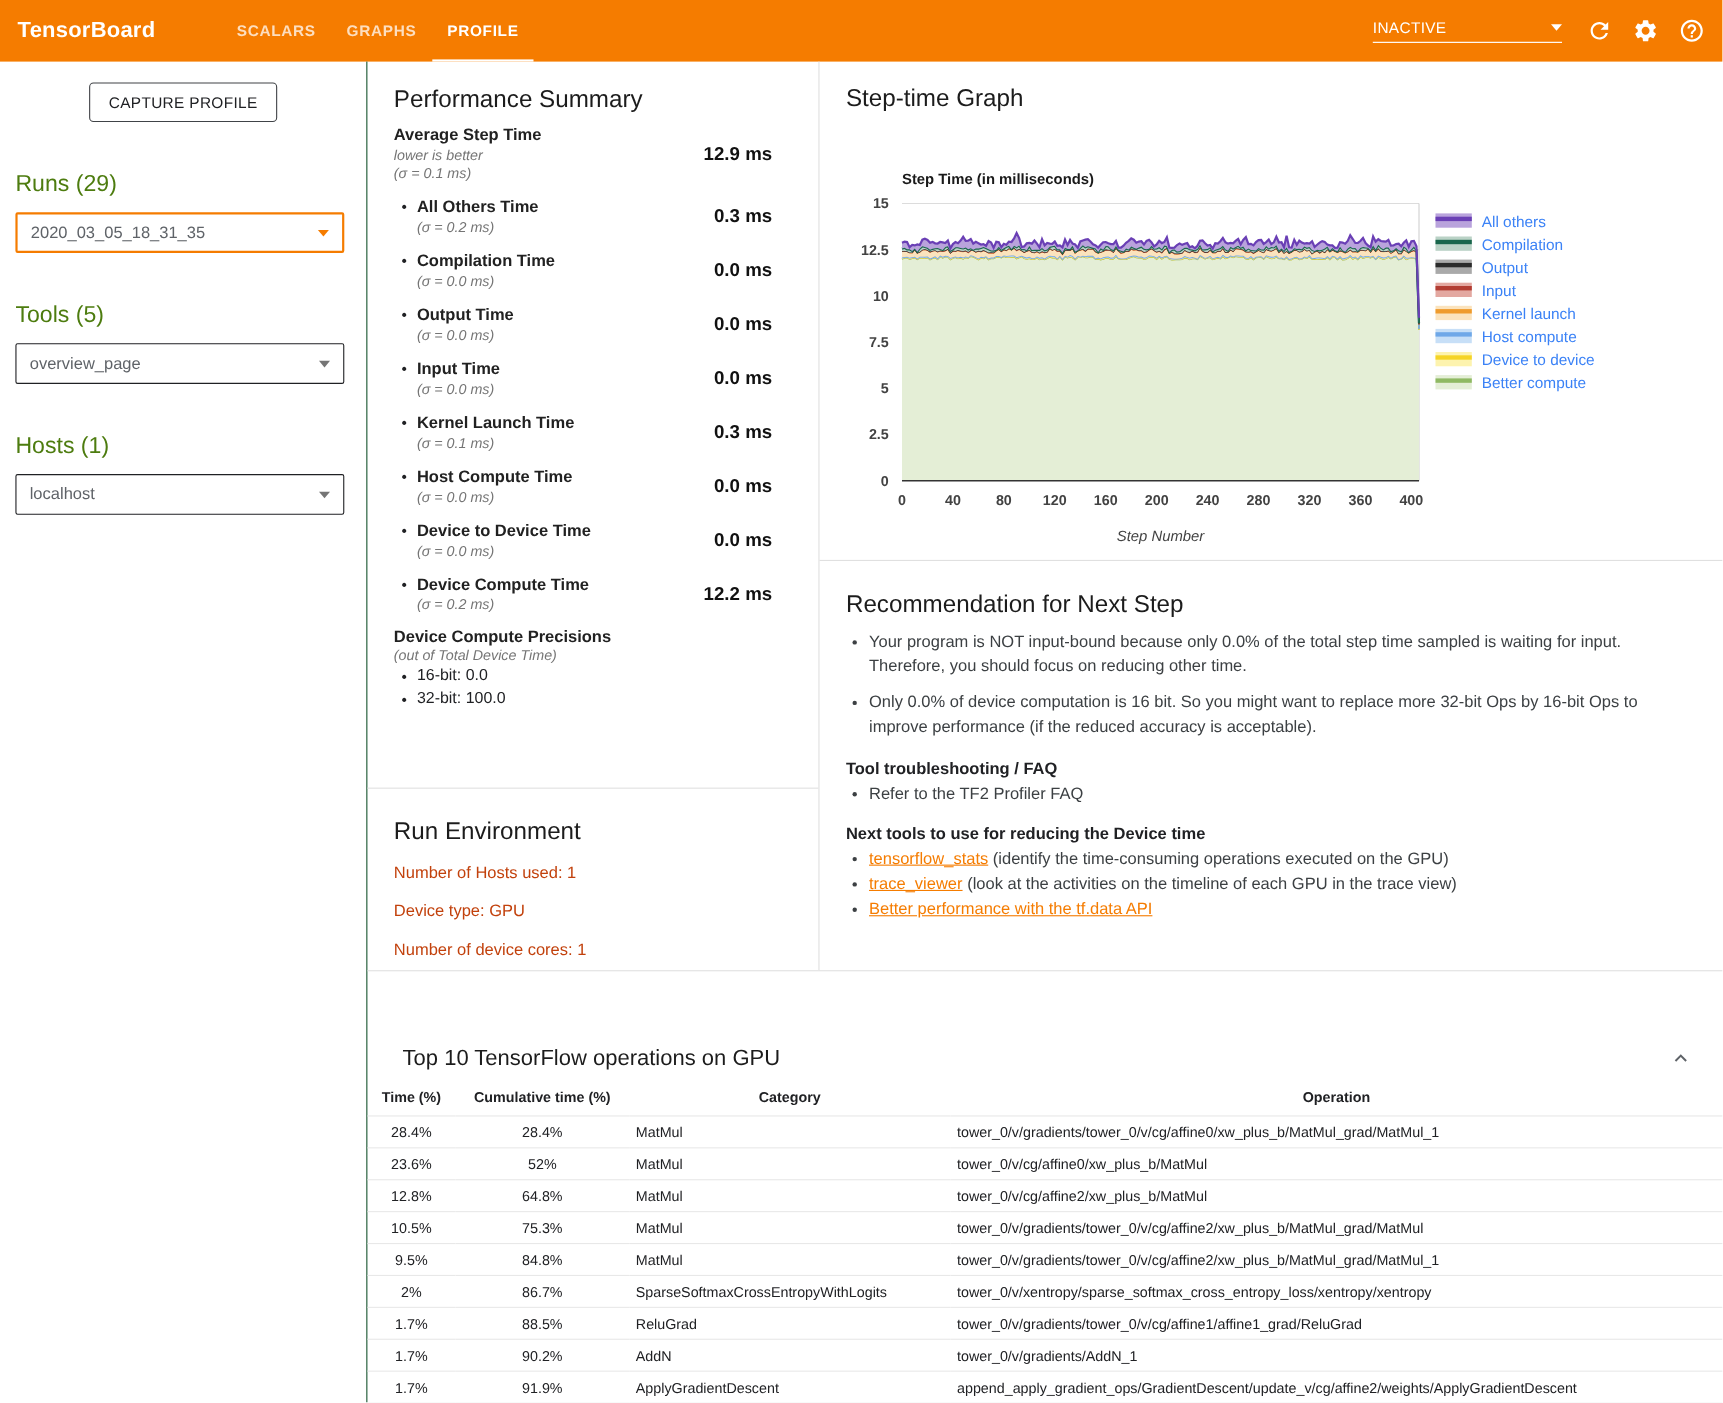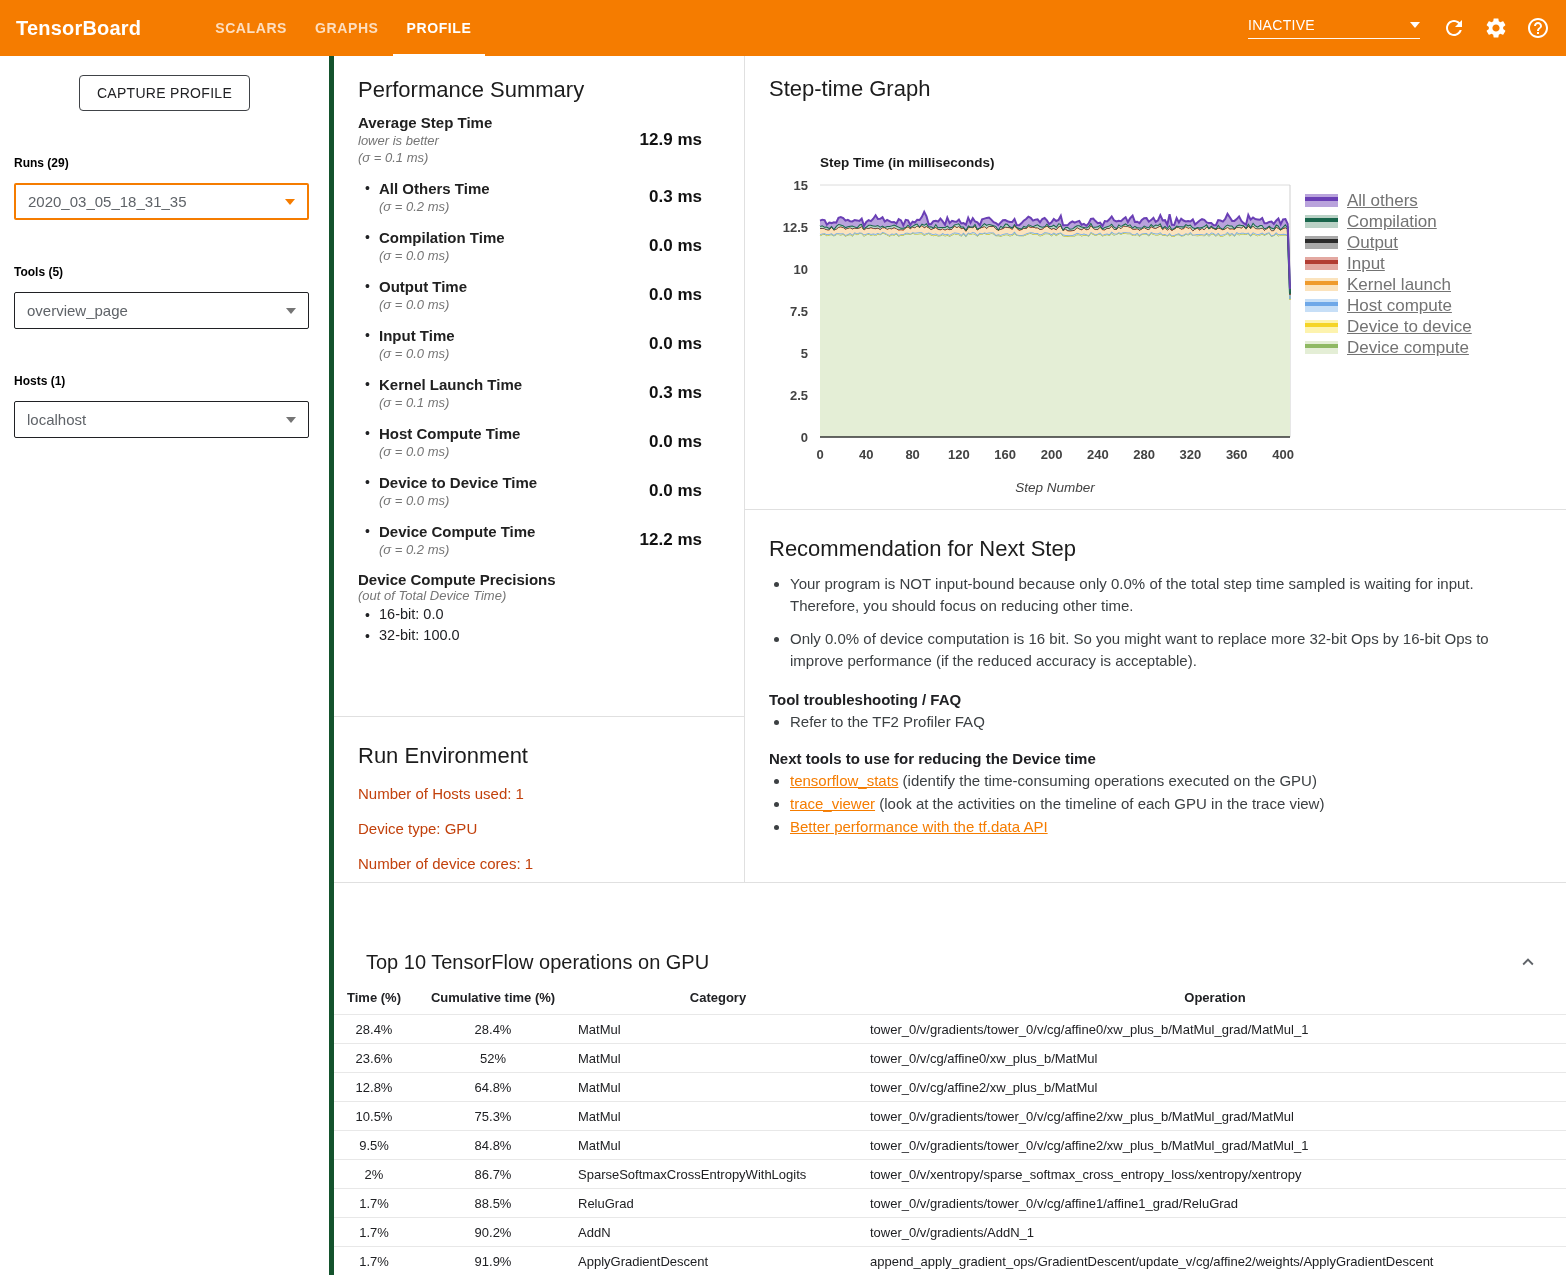--- a/index.html
+++ b/index.html
@@ -18,31 +18,31 @@
   .status-select { width:172px; display:flex; justify-content:space-between; align-items:center;
     border-bottom:1px solid rgba(255,255,255,.95); padding-bottom:5px; margin-right:22px; cursor:pointer; }
   .status-select .txt { font-size:14px; letter-spacing:.3px; }
   .caret-down-w { width:0; height:0; border-left:5px solid transparent; border-right:5px solid transparent;
     border-top:6px solid #fff; }
   .bar-icon { width:24px; height:24px; margin-left:18px; cursor:pointer; }
   .bar-icon svg { width:24px; height:24px; fill:#fff; }
 
   
   .page { display:flex; height:1219px; }
-  .sidebar { width:334px; border-right:5px solid #14532d; flex:none; padding-top:19px; }
+  .sidebar { width:334px; border-right:1px solid #14532d; flex:none; padding-top:19px; }
   .main { flex:1; display:flex; flex-direction:column;gap:42px; }
   .top-row { display:flex; height:854px; border-bottom:1px solid #e0e0e0; }
   .left-col { width:411px; flex:none; border-right:1px solid #e0e0e0; }
   .right-col { flex:1; position:relative; }
 
   
   .capture-btn { display:block; margin:0 auto; padding:9px 17px; background:#fff;
     border:1px solid #404347; border-radius:4px; font-size:14px; letter-spacing:.3px;
     font-family:inherit; color:#202124; cursor:pointer; }
-  .side-label { font-size:12px; color:#000000; margin:45px 0 13px 14px;font-weight:bold; }
+  .side-label { font-size:21px; color:#4d7c0f; margin:45px 0 13px 14px; }
   .select-box { margin:0 20px 0 14px; height:37px; border:1px solid #202124; border-radius:2px;
     display:flex; align-items:center; justify-content:space-between; padding:0 12px;
     font-size:15px; color:#5f6368; cursor:pointer; }
   .select-box.accent { border:2px solid #f57c00; }
   .caret-down-g { width:0; height:0; border-left:5px solid transparent; border-right:5px solid transparent;
     border-top:6px solid #757575; }
   .caret-down-o { width:0; height:0; border-left:5px solid transparent; border-right:5px solid transparent;
     border-top:6px solid #f57c00; }
 
   
@@ -68,21 +68,21 @@
   .runenv .env-line:first-of-type { margin-top:15px; }
 
   
   .graph-card { height:454px; border-bottom:1px solid #e0e0e0; position:relative;text-align:center; }
   .graph-card .h-big { position:absolute; left:24px; top:20px; }
   #step-svg { position:absolute; left:0; top:95px; }
   .legend { position:absolute; left:560px; top:134px; }
   .legend-item { display:flex; align-items:center; height:21px; }
   .chip { width:33px; height:13px; margin-right:9px; position:relative; flex:none; }
   .chip-line { position:absolute; left:0; right:0; top:3px; height:4px; }
-  .legend-label { font-size:17px; color:#737373;text-decoration:underline; }
+  .legend-label { font-size:14px; color:#3b82f6; }
 
   
   .reco-card { height:372px; padding:26px 40px 0 24px; }
   .reco-card ul { list-style:disc; padding-left:21px; }
   .reco-card li { font-size:15px; color:#3c4043; line-height:22px; margin-top:11px; max-width:766px; }
   .reco-sub { font-size:15px; font-weight:bold; color:#202124; margin-top:19px; }
   .reco-card ul.tight li { margin-top:4px; line-height:19px; }
   a.tb-link { color:#f57c00; text-decoration:underline; cursor:pointer; }
 
   
@@ -343,21 +343,21 @@
               <div class="legend-item">
                 <div class="chip" style="background: rgb(253, 243, 174);">
                   <div class="chip-line" style="background: rgb(245, 212, 39);"></div>
                 </div>
                 <span class="legend-label">Device to device</span>
               </div>
               <div class="legend-item">
                 <div class="chip" style="background: rgb(228, 238, 214);">
                   <div class="chip-line" style="background: rgb(143, 185, 99);"></div>
                 </div>
-                <span class="legend-label">Device compute</span>
+                <span class="legend-label">Better compute</span>
               </div>
             </div>
         </div>
 
         <div class="reco-card">
           <h2 class="h-big">Recommendation for Next Step</h2>
           <ul>
             <li>Your program is NOT input-bound because only 0.0% of the total step time sampled is waiting for input. Therefore, you should focus on reducing other time.</li>
             <li>Only 0.0% of device computation is 16 bit. So you might want to replace more 32-bit Ops by 16-bit Ops to improve performance (if the reduced accuracy is acceptable).</li>
           </ul>

